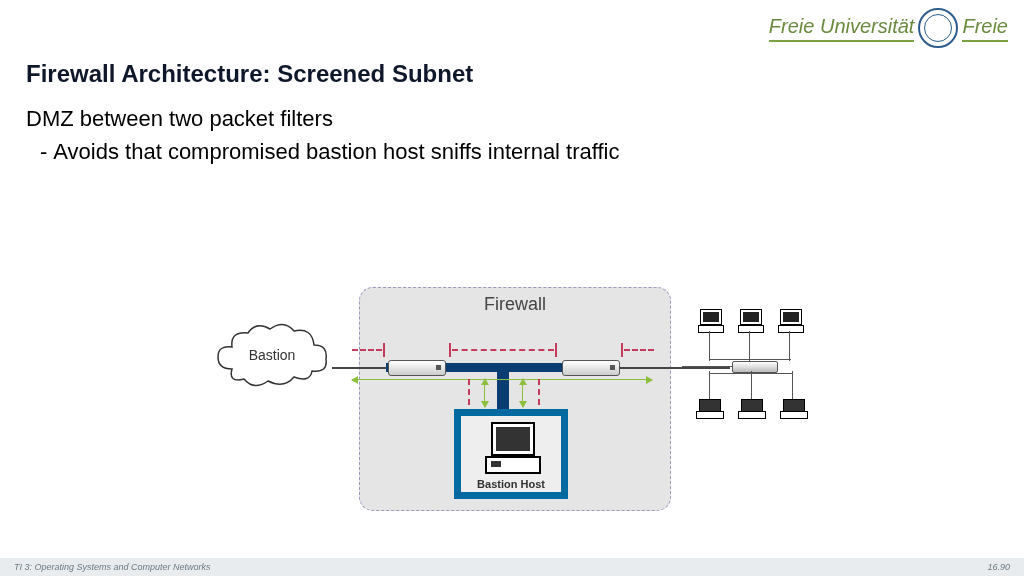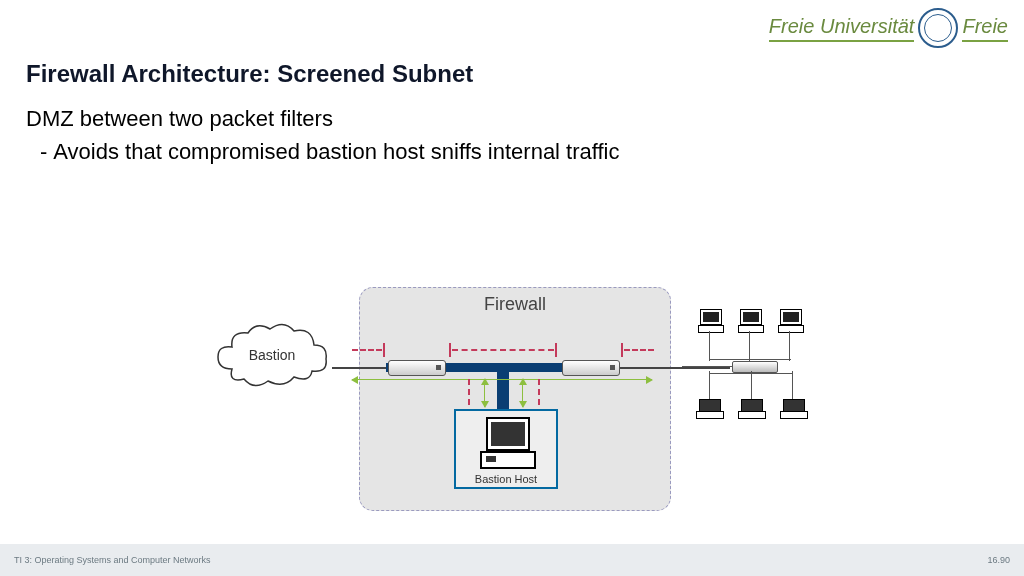--- a/index.html
+++ b/index.html
@@ -7,21 +7,21 @@
 .logo-text { color:#6a8a3f; font-size:20px; border-bottom:2px solid #7aa243; padding-bottom:2px; font-style:italic; }
 .logo-seal { width:36px; height:36px; border-radius:50%; background:#fff; border:2px solid #2c5d8d; margin:0 4px; position:relative; }
 .logo-seal::after{content:"";position:absolute;inset:4px;border-radius:50%;border:1px solid #2c5d8d;}
 .title { position:absolute; left:26px; top:60px; font-size:24px; font-weight:bold; color:#0f172a; }
 .body-text { position:absolute; left:26px; top:102px; font-size:22px; line-height:1.5; color:#000; }
 .indent { margin-left:14px; }
 .dash{margin-right:6px;}
 .diagram-area { position:absolute; left:0; top:275px; width:1024px; height:260px; }
 .firewall-box { position:absolute; left:359px; top:12px; width:310px; height:222px; border:1.5px dashed #9a9abf; border-radius:14px; background:#e5e5e5; }
 .firewall-label { position:absolute; left:0; top:6px; width:100%; text-align:center; font-size:18px; color:#444; }
-.bastion-box { position:absolute; left:454px; top:134px; width:100px; height:76px; border:2px solid #0369a1; background:#eee; }
+.bastion-box { position:absolute; left:454px; top:134px; width:100px; height:76px; border:7px solid #0369a1; background:#eee;font-weight:bold; }
 .bastion-label { position:absolute; left:0; bottom:2px; width:100%; text-align:center; font-size:11px; color:#333; }
 .bastion-monitor{position:absolute;left:30px;top:6px;width:40px;height:30px;border:2px solid #000;background:#fff;}
 .bastion-screen{position:absolute;inset:3px;background:#333;}
 .bastion-base{position:absolute;left:24px;top:40px;width:52px;height:14px;border:2px solid #000;background:#fff;}
 .bastion-base::after{content:"";position:absolute;left:4px;top:3px;width:10px;height:6px;background:#333;}
 .cloud{position:absolute;left:212px;top:44px;width:120px;height:72px;}
 .cloud svg{width:100%;height:100%;}
 .cloud-label{position:absolute;left:0;top:0;width:100%;height:100%;display:flex;align-items:center;justify-content:center;font-size:14px;color:#333;}
 .hline{position:absolute;height:2px;background:#444;}
 .trunk{position:absolute;left:497px;top:94px;width:12px;height:40px;background:#0a3e73;}
@@ -38,21 +38,21 @@
 .server-cluster{position:absolute;left:682px;top:32px;width:140px;height:120px;}
 .hub{position:absolute;left:50px;top:54px;width:44px;height:10px;background:linear-gradient(#fff,#bbb);border:1px solid #555;border-radius:2px;}
 .pc{position:absolute;width:24px;height:22px;}
 .pc .mon{width:20px;height:14px;border:1.5px solid #000;background:#fff;position:absolute;left:2px;top:0;}
 .pc .mon::after{content:"";position:absolute;inset:2px;background:#222;}
 .pc .box{position:absolute;left:0;top:16px;width:24px;height:6px;border:1.5px solid #000;background:#fff;}
 .laptop{position:absolute;width:26px;height:18px;}
 .laptop .lid{width:20px;height:12px;border:1.5px solid #000;background:#333;position:absolute;left:3px;top:0;}
 .laptop .kb{position:absolute;left:0;top:12px;width:26px;height:6px;border:1.5px solid #000;background:#fff;}
 .thin{position:absolute;background:#555;}
-.footer{position:absolute;left:0;bottom:0;width:1024px;height:32px;background:#e9ecef;display:flex;justify-content:space-between;align-items:center;padding:4px 14px;box-sizing:border-box;font-size:9px;color:#6c7a82;}
+.footer{position:absolute;left:0;bottom:0;width:1024px;height:18px;background:#e9ecef;display:flex;justify-content:space-between;align-items:center;padding:4px 14px;box-sizing:border-box;font-size:9px;color:#6c7a82;font-style:italic;}
 .vgreen{position:absolute;width:0;border-left:1.5px solid #8dbf3f;}
 .vgreen.up::before{content:"";position:absolute;left:-4px;top:-1px;border-left:4px solid transparent;border-right:4px solid transparent;border-bottom:7px solid #8dbf3f;}
 .vgreen.down::after{content:"";position:absolute;left:-4px;bottom:-1px;border-left:4px solid transparent;border-right:4px solid transparent;border-top:7px solid #8dbf3f;}
 </style>
 </head>
 <body>
 
 <div class="header-logo">
   <span class="logo-text">Freie Universität</span>
   <span class="logo-seal"></span>

